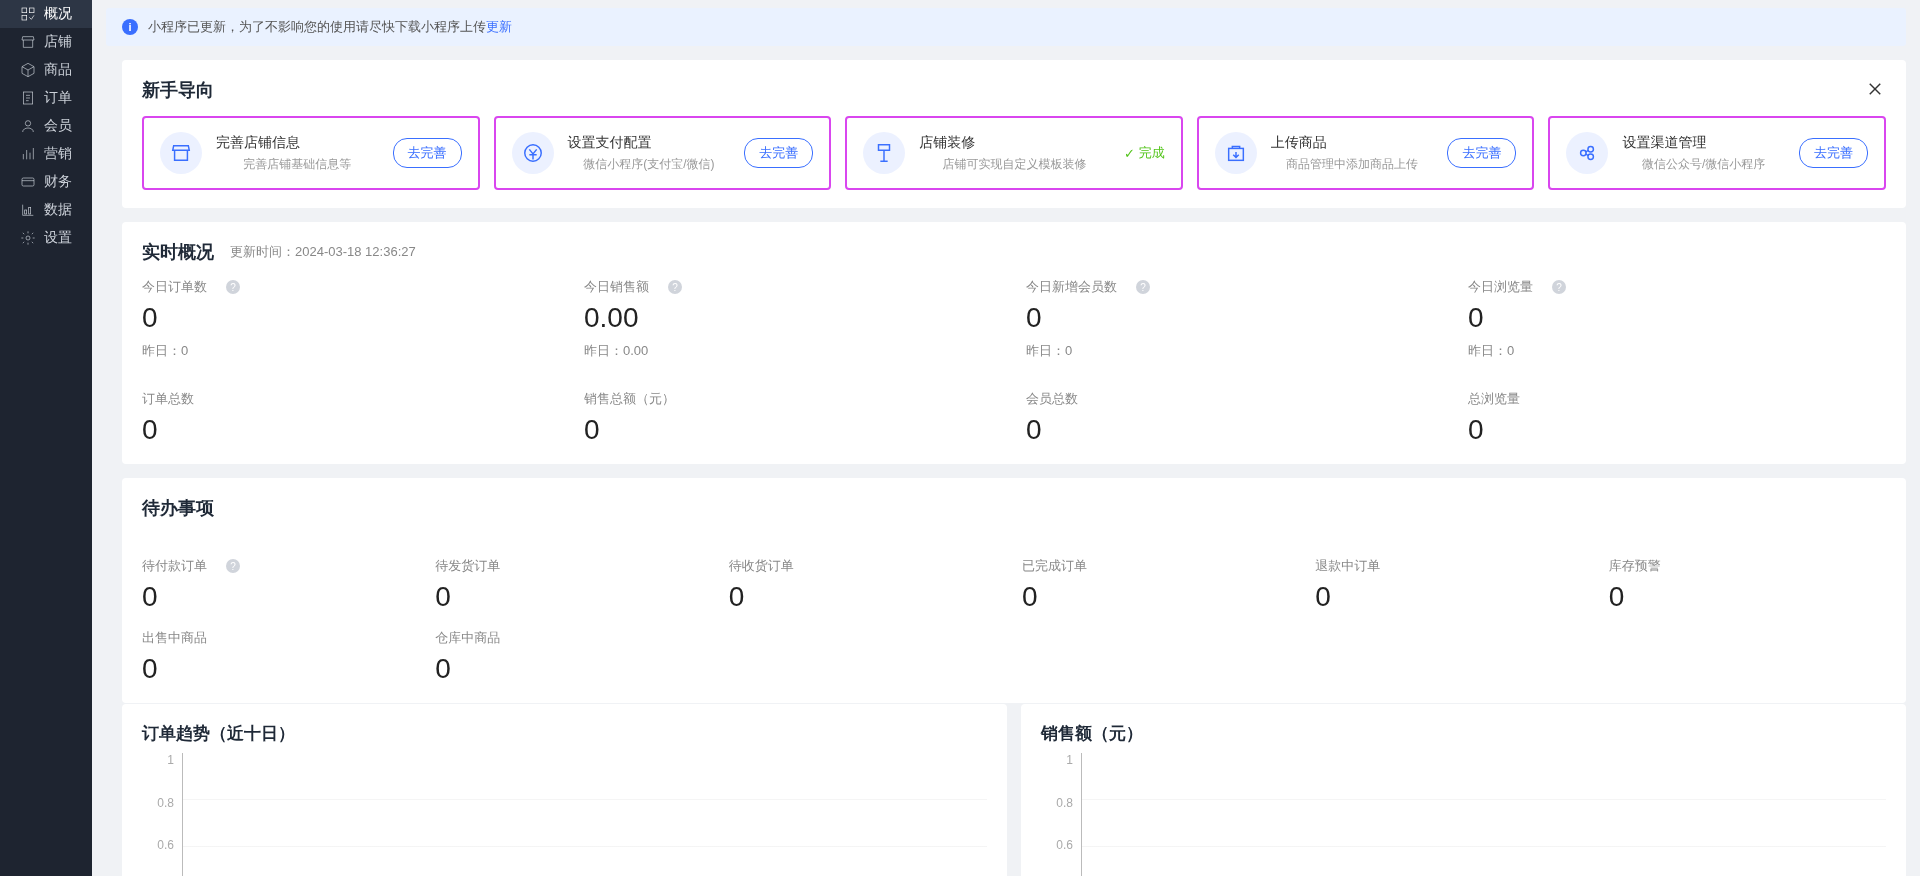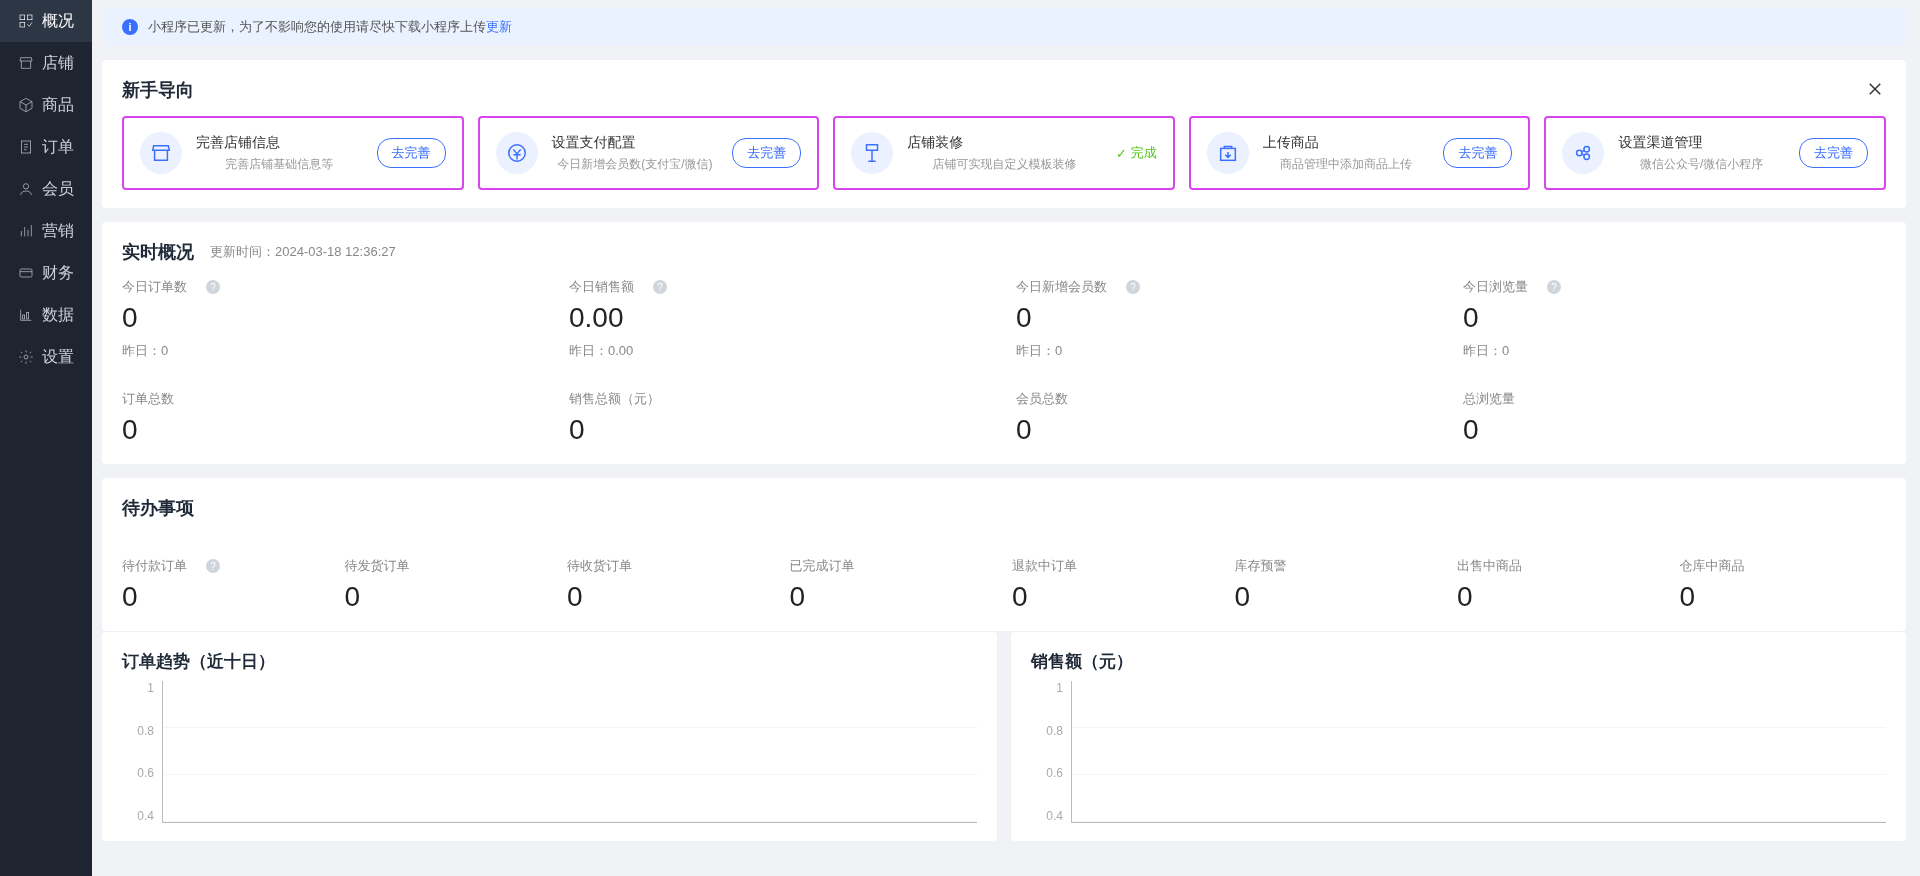--- a/index.html
+++ b/index.html
@@ -20,24 +20,24 @@
   background: #1e2430;
   display: flex;
   flex-direction: column;
   flex-shrink: 0;
 }
 .sidebar-item {
   display: flex;
   align-items: center;
   justify-content: center;
   gap: 8px;
-  height: 42px;
+  height: 28px;
   color: #ccd1d9;
   cursor: pointer;
-  font-size: 16px;
+  font-size: 14px;
 }
 .sidebar-item.active {
   background: #2d3645;
   color: #fff;
 }
 .sidebar-icon {
   width: 16px;
   height: 16px;
   display: inline-flex;
   align-items: center;
@@ -73,21 +73,21 @@
   justify-content: center;
   color: #fff;
   font-size: 11px;
   font-weight: bold;
   flex-shrink: 0;
 }
 .alert-text { color: #555; font-size: 13px; }
 .alert-link { color: #3a6fff; cursor: pointer; }
 
 
-.content { flex: 1; overflow-y: auto; padding: 0 14px 14px 10px; }
+.content { flex: 1; overflow-y: auto; padding: 0 14px 14px 30px; }
 
 
 .card {
   background: #fff;
   border-radius: 4px;
   margin-top: 14px;
   padding: 18px 20px;
 }
 .card-header {
   display: flex;
@@ -191,21 +191,21 @@
 }
 .stat-sub {
   font-size: 13px;
   color: #888;
   margin-top: 8px;
 }
 
 
 .todo-grid {
   display: grid;
-  grid-template-columns: repeat(8, 1fr);
+  grid-template-columns: repeat(6, 1fr);
   gap: 16px;
   margin-top: 37px;
 }
 .todo-item .stat-value { margin-top: 6px; }
 
 
 .chart-row { display: flex; gap: 14px; margin-top: 1px; }
 .chart-card {
   flex: 1;
   background: #fff;
@@ -377,21 +377,21 @@
 
         <div class="guide-card">
           <div class="guide-icon">
               <svg viewBox="0 0 24 24">
                 <circle cx="12" cy="12" r="9"></circle>
                 <path d="M8 8l4 5 4-5M8 14h8M12 13v6"></path>
               </svg>
             </div>
           <div class="guide-texts">
             <div class="guide-title">设置支付配置</div>
-            <div class="guide-desc">今日新增会员数(支付宝/微信)</div>
+            <div class="guide-desc">微信小程序(支付宝/微信)</div>
           </div>
           <button class="guide-btn">去完善</button>
         </div>
 
         <div class="guide-card">
           <div class="guide-icon">
               <svg viewBox="0 0 24 24">
                 <rect x="6" y="3" width="12" height="6"></rect>
                 <line x1="12" y1="9" x2="12" y2="21"></line>
                 <line x1="8" y1="21" x2="16" y2="21"></line>

